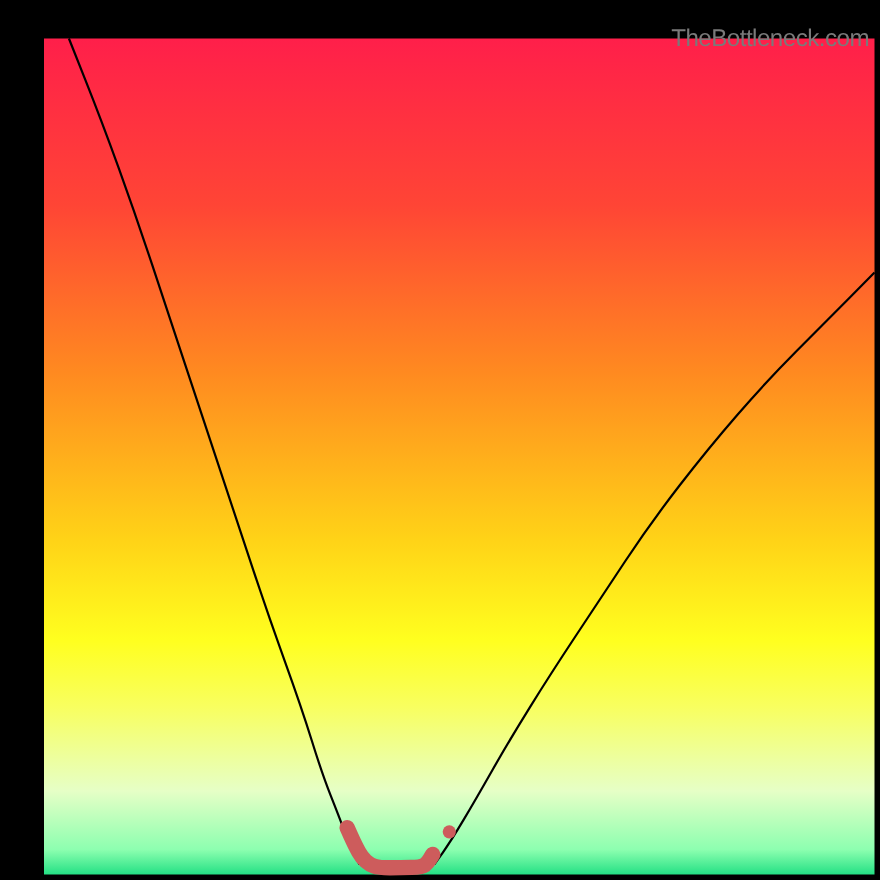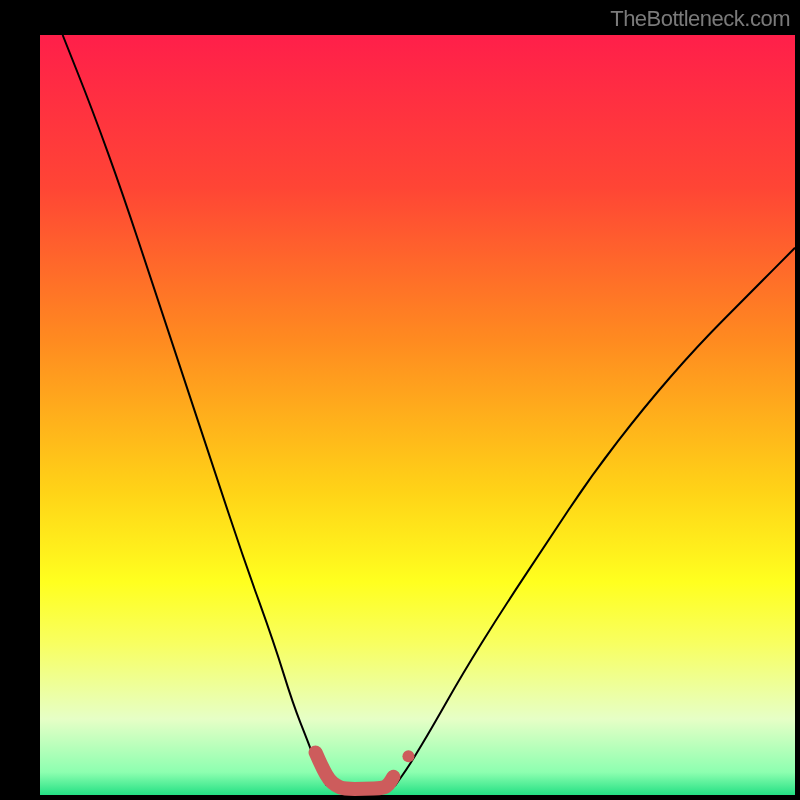--- a/index.html
+++ b/index.html
@@ -5,21 +5,21 @@
   * { margin: 0; padding: 0; box-sizing: border-box; }
   html, body { width: 800px; height: 800px; background: #000; overflow: hidden; }
   .container {
     width: 800px;
     height: 800px;
     background: #000;
     position: relative;
   }
   .watermark {
     position: absolute;
-    top: 6px;
+    top: 22px;
     right: 10px;
     color: #7a7a7a;
     font-family: Arial, Helvetica, sans-serif;
     font-size: 22px;
     font-weight: 400;
     letter-spacing: -0.5px;
     z-index: 10;
   }
   svg.chart {
     position: absolute;

